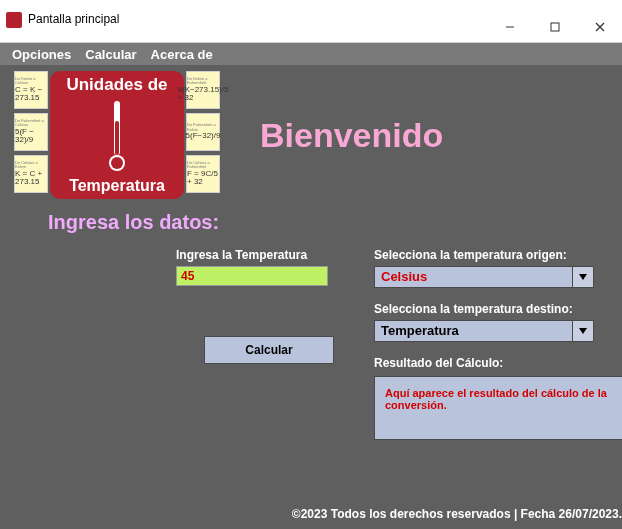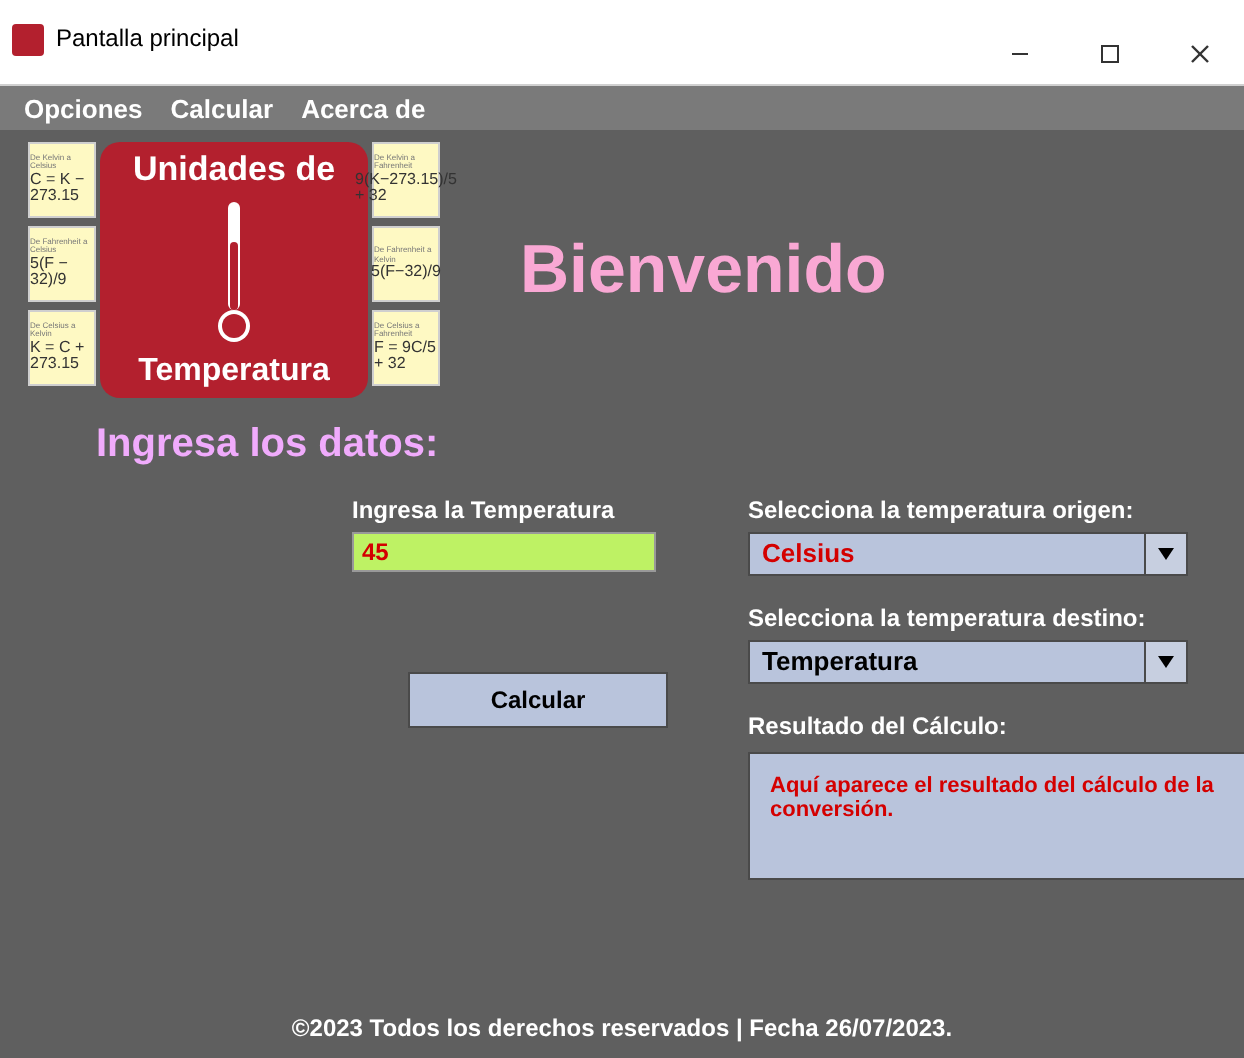--- a/index.html
+++ b/index.html
@@ -39,21 +39,21 @@
   .calcBtn{width:130px;height:28px;margin:50px 0 0 28px;background:#b9c4dc;border:1px solid #4a4a4a;font-weight:bold;font-size:12px;color:#000;}
   .combo{width:220px;height:22px;display:flex;background:#b9c4dc;border:1px solid #4a4a4a;box-sizing:border-box;}
   .combo .val{flex:1;padding:2px 6px;font-weight:bold;font-size:13px;}
   .combo.red .val{color:#d40000;}
   .combo.blk .val{color:#000;}
   .combo .arrow{width:20px;border-left:1px solid #4a4a4a;display:flex;align-items:center;justify-content:center;background:#c7cfe0;}
   .combo .arrow svg{width:8px;height:6px;}
   .gap{height:14px;}
   .resultLbl{color:#fff;font-weight:bold;font-size:12px;margin:14px 0 6px 0;}
   .resultBox{width:300px;height:64px;background:#b9c4dc;border:1px solid #4a4a4a;padding:10px;box-sizing:border-box;color:#d40000;font-weight:bold;font-size:11px;}
-  .footer{position:absolute;bottom:8px;left:0;width:100%;text-align:center;color:#fff;font-weight:bold;font-size:12px;margin-top:22px;}
+  .footer{position:absolute;bottom:8px;left:0;width:100%;text-align:right;color:#fff;font-weight:bold;font-size:12px;margin-top:22px;}
 </style>
 </head>
 <body>
 
 <div class="window">
 
   <div class="titlebar">
     <div class="appicon"></div>
     <div class="title">Pantalla principal</div>
     <div class="winbtn">

